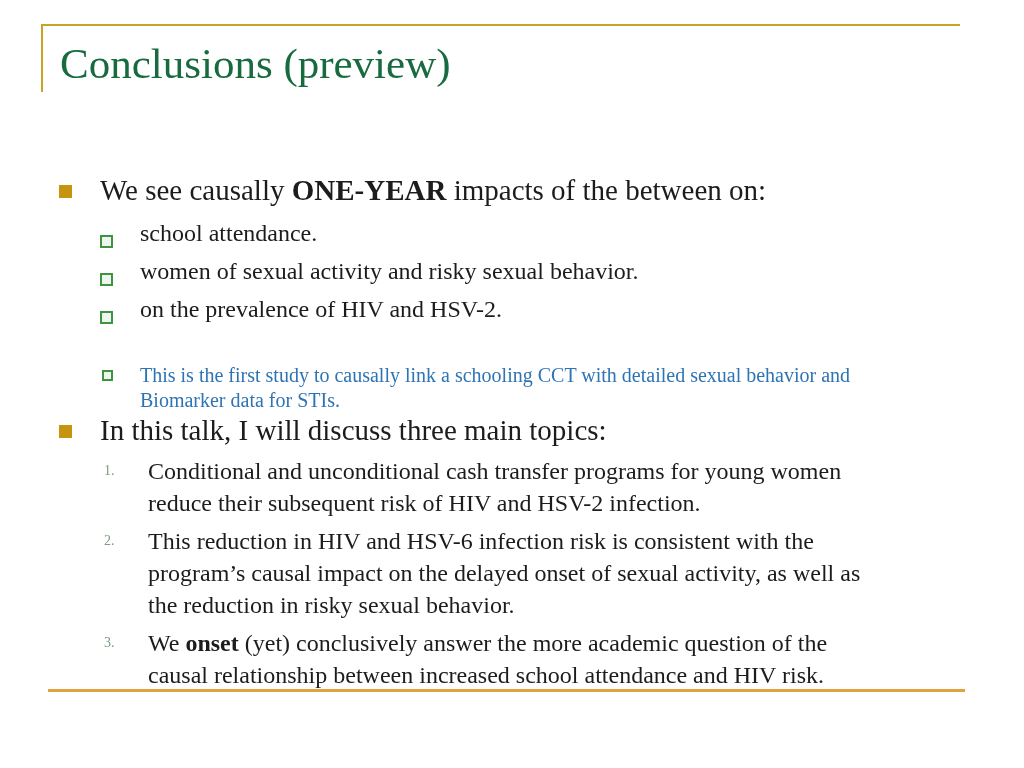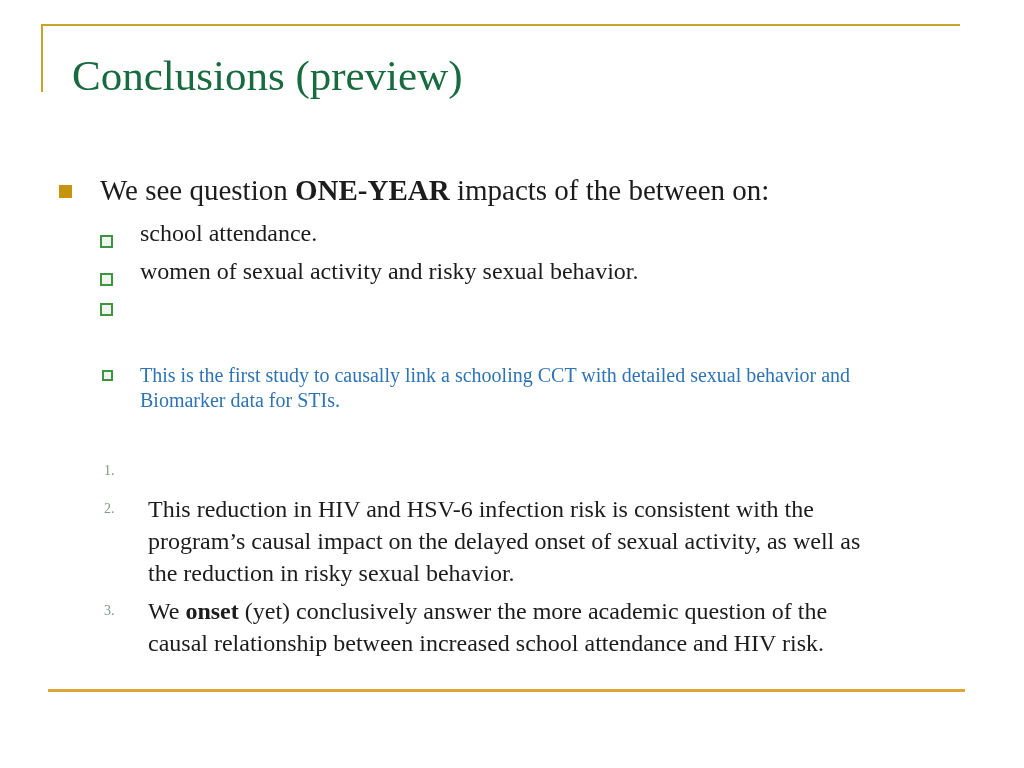--- a/index.html
+++ b/index.html
@@ -60,51 +60,58 @@
   .num-text b{font-weight:bold;}
 </style>
 </head>
 <body>
 
 <div id="slide">
 
   <div class="rule-top"></div>
   <div class="rule-left"></div>
 
-  <h1 class="title" style="margin:12px;font-weight:normal;">Conclusions (preview)</h1>
+  <h1 class="title" style="margin:0;font-weight:normal;">Conclusions (preview)</h1>
 
   <div class="l1-row" style="left:59px;top:172px;">
     <span class="sq"></span>
-    <span class="l1-text"><span>We see question </span><b>ONE-YEAR</b><span> impacts of the between on:</span></span>
+    <span class="l1-text"><span>We see causally </span><b>ONE-YEAR</b><span> impacts of the between on:</span></span>
   </div>
 
   <div class="l2-list">
     <div class="l2-row">
       <span class="hsq"></span>
       <span class="l2-text">school attendance.</span>
     </div>
     <div class="l2-row">
       <span class="hsq"></span>
       <span class="l2-text">women of sexual activity and risky sexual behavior.</span>
     </div>
     <div class="l2-row">
       <span class="hsq"></span>
+      <span class="l2-text">on the prevalence of HIV and HSV-2.</span>
     </div>
   </div>
 
   <div class="note-row">
     <span class="hsq-sm"></span>
     <span class="note-text">This is the first study to causally link a schooling CCT with detailed sexual behavior and
 Biomarker data for STIs.</span>
   </div>
 
+  <div class="l1-row" style="left:59px;top:412px;">
+    <span class="sq"></span>
+    <span class="l1-text">In this talk, I will discuss three main topics:</span>
+  </div>
 
   <div class="num-list">
     <div class="num-row">
       <span class="num-label">1.</span>
+      <span class="num-text">Conditional and unconditional cash transfer programs for young women
+reduce their subsequent risk of HIV and HSV-2 infection.</span>
     </div>
     <div class="num-row">
       <span class="num-label">2.</span>
       <span class="num-text">This reduction in HIV and HSV-6 infection risk is consistent with the
 program’s causal impact on the delayed onset of sexual activity, as well as
 the reduction in risky sexual behavior.</span>
     </div>
     <div class="num-row">
       <span class="num-label">3.</span>
       <span class="num-text"><span>We </span><b>onset</b><span> (yet) conclusively answer the more academic question of the

